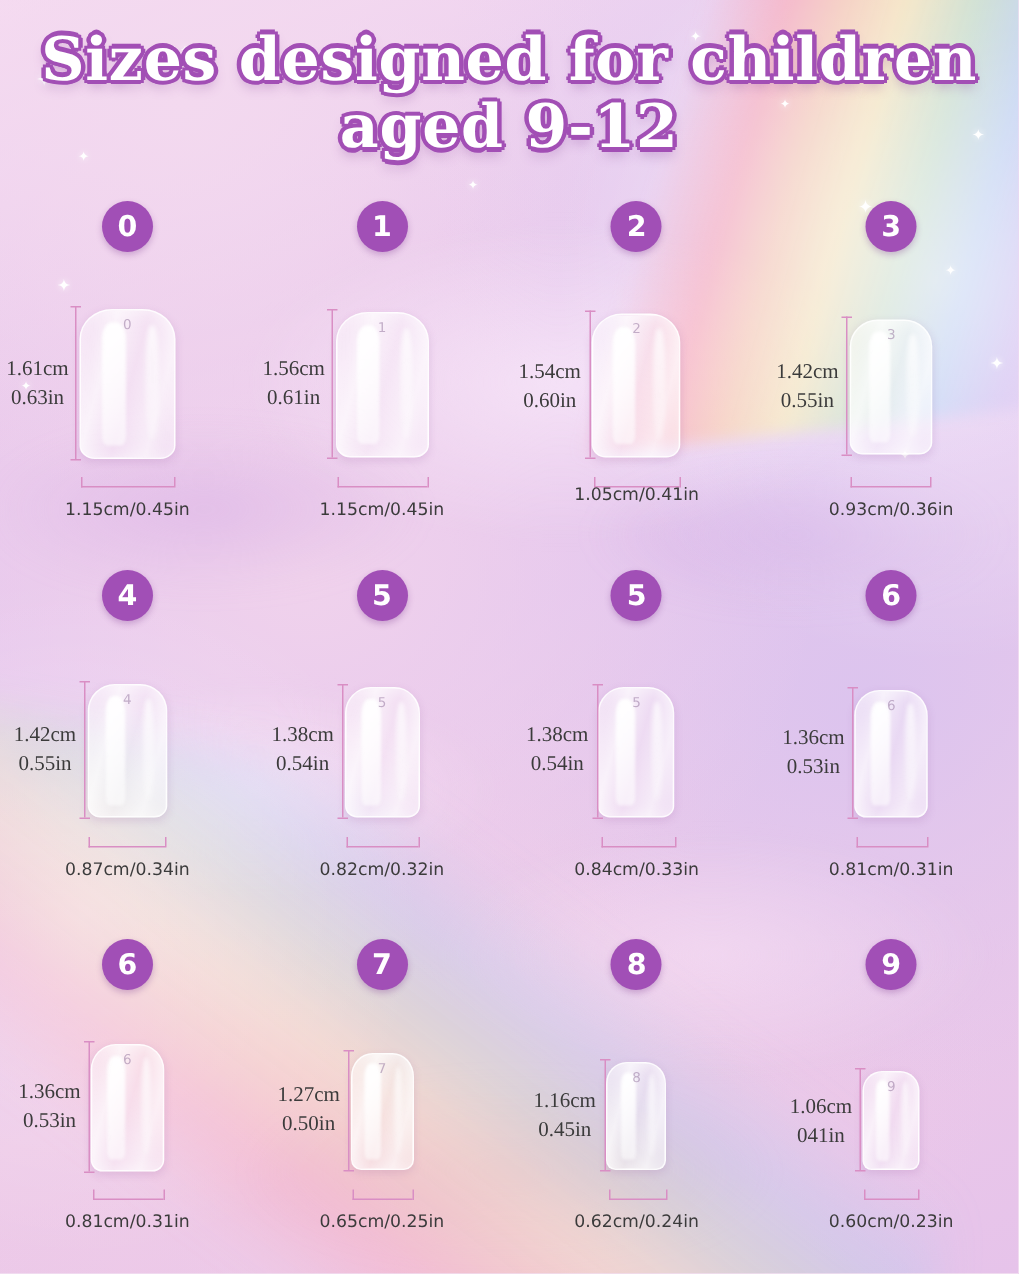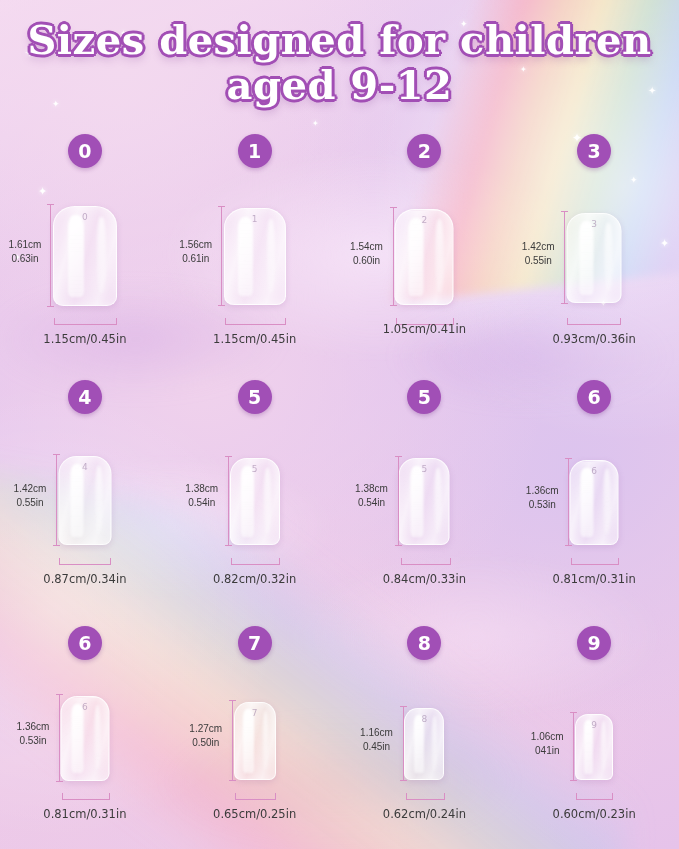--- a/index.html
+++ b/index.html
@@ -204,22 +204,22 @@
     left: 50%;
     transform: translateX(-50%);
     font-family: "DejaVu Sans", sans-serif;
     font-size: 9px;
     color: rgba(150,120,160,0.55);
   }
 
   
   .v-label {
     position: absolute;
-    font-family: Liberation Sans, sans-serif;
-    font-size: 10px;
+    font-family: Liberation Serif, serif;
+    font-size: 14px;
     line-height: 1.35;
     color: #3b3b3b;
     text-align: center;
     white-space: nowrap;
   }
   .h-label {
     position: absolute;
     left: 50%;
     transform: translateX(-50%);
     font-family: "DejaVu Sans", sans-serif;

